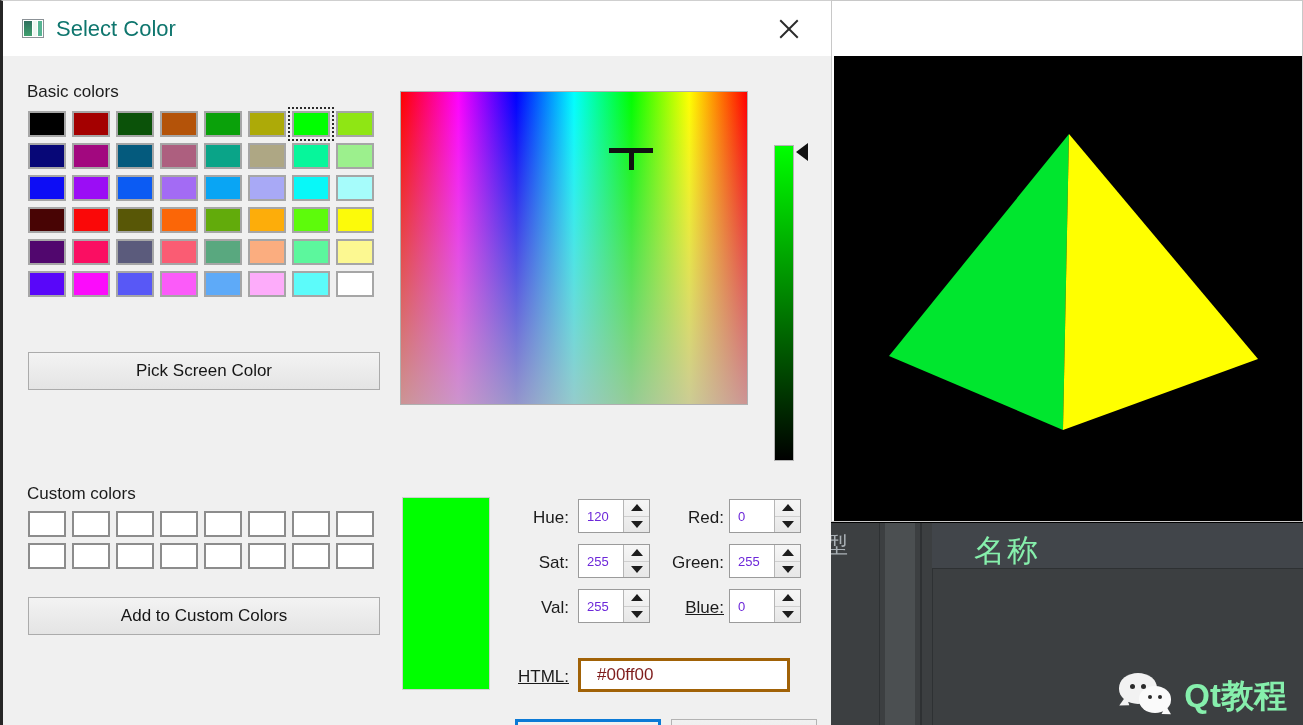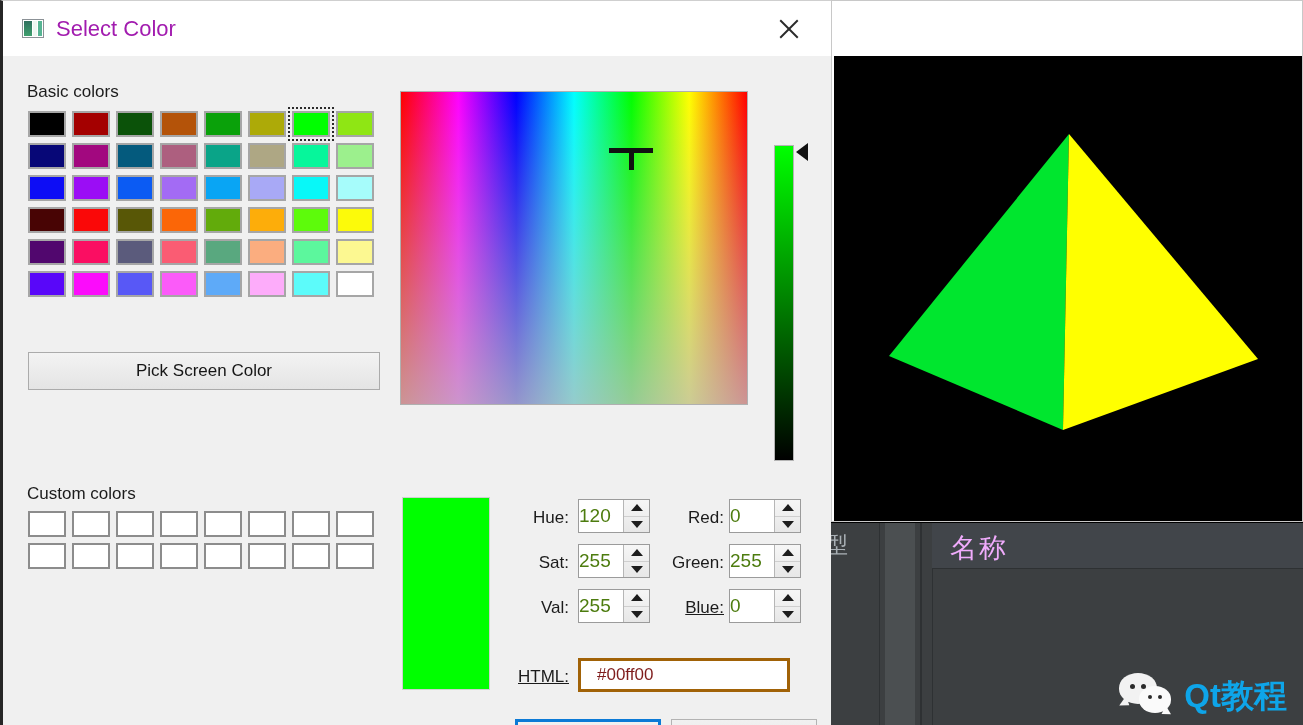--- a/index.html
+++ b/index.html
@@ -14,34 +14,34 @@
   
   #ide-bg { position: absolute; left: 0; top: 0; width: 1303px; height: 725px; background: #3c3f41; }
   #ide-topblack { position: absolute; left: 0; top: 0; width: 1303px; height: 523px; background: #000; }
   #ide-col-left { position: absolute; left: 828px; top: 523px; width: 52px; height: 202px; background: #3c3f41; border-right: 1px solid #2e3133; }
   #ide-char-partial { position: absolute; left: 826px; top: 530px; width: 22px; height: 30px;
      color: #a9b0b5; font-size: 22px; overflow: hidden; white-space: nowrap; }
   #ide-scrollbar { position: absolute; left: 885px; top: 523px; width: 30px; height: 202px; background: #4b4f51; }
   #ide-sep1 { position: absolute; left: 920px; top: 523px; width: 2px; height: 202px; background: #2e3133; }
   #ide-col-main { position: absolute; left: 932px; top: 523px; right: 0; height: 202px; background: #3c3f41; border-left: 1px solid #2e3133; }
   #ide-header-row { position: absolute; left: 932px; top: 523px; right: 0; height: 46px; background: #41454a; border-bottom: 1px solid #2e3133; }
-  #ide-header-label { position: absolute; left: 950px; top: 530px; color: #f0abfc; font-size: 27px; letter-spacing: 2px; }
+  #ide-header-label { position: absolute; left: 974px; top: 530px; color: #86efac; font-size: 31px; letter-spacing: 2px; }
 
   
   #watermark { position: absolute; right: 16px; bottom: 8px; text-align: right; }
   #wm-row { display: flex; align-items: center; justify-content: flex-end; gap: 9px; }
   #wm-logo { width: 56px; height: 44px; position: relative; }
   #wm-logo .bub-a { position: absolute; left: 0; top: 0; width: 38px; height: 31px; background: #f2f2f2; border-radius: 50%/48%; }
   #wm-logo .bub-b { position: absolute; left: 20px; top: 13px; width: 32px; height: 27px; background: #fafafa; border-radius: 50%/48%; }
   #wm-logo .tail-a { position: absolute; left: 3px; top: 24px; width: 0; height: 0;
      border-left: 8px solid #f2f2f2; border-top: 6px solid transparent; border-bottom: 6px solid transparent; transform: rotate(35deg); }
   #wm-logo .tail-b { position: absolute; left: 42px; top: 34px; width: 0; height: 0;
      border-right: 8px solid #fafafa; border-top: 5px solid transparent; border-bottom: 5px solid transparent; transform: rotate(-30deg); }
   #wm-logo .eye { position: absolute; width: 5px; height: 5px; background: #2b2b2b; border-radius: 50%; }
-  #wm-text { color: #0ea5e9; font-size: 33px; font-weight: bold; line-height: 1; }
+  #wm-text { color: #86efac; font-size: 33px; font-weight: bold; line-height: 1; }
   #wm-credit { color: #e8e8e8; font-size: 19px; margin-top: 4px; }
 
   
   #qt3d-win { position: absolute; left: 831px; top: 0; width: 472px; height: 522px;
      background: #ffffff; border: 1px solid #c8c8c8; }
   #qt3d-title { position: relative; height: 55px; background: #ffffff; display: flex; align-items: center; }
   #qt3d-icon { width: 22px; height: 19px; margin-left: 21px; border: 1px solid #9aa0a6; background: #ffffff; position: relative; }
   #qt3d-icon .ic-a { position: absolute; left: 1px; top: 1px; width: 8px; height: 15px; background: linear-gradient(#2f6f5e,#3fa06e); }
   #qt3d-icon .ic-b { position: absolute; left: 10px; top: 1px; width: 4px; height: 15px; background: #e9f4ee; }
   #qt3d-icon .ic-c { position: absolute; left: 15px; top: 1px; width: 4px; height: 15px; background: #4fae8c; }
@@ -53,21 +53,21 @@
   #qt3d-canvas { position: absolute; left: 2px; top: 55px; width: 468px; height: 465px; background: #000000; overflow: hidden; }
 
   
   #dlg { position: absolute; left: 0; top: 0; width: 831px; height: 725px;
      background: #f0f0f0; border-left: 3px solid #262626; border-top: 1px solid #cfcfcf; }
   #dlg-title { height: 55px; background: #ffffff; display: flex; align-items: center; position: relative; }
   #dlg-icon { width: 22px; height: 19px; margin-left: 19px; border: 1px solid #8b9196; background: #fff; position: relative; }
   #dlg-icon .ic-a { position: absolute; left: 1px; top: 1px; width: 8px; height: 15px; background: linear-gradient(#2f6f5e,#3fa06e); }
   #dlg-icon .ic-b { position: absolute; left: 10px; top: 1px; width: 4px; height: 15px; background: #eef6f1; }
   #dlg-icon .ic-c { position: absolute; left: 15px; top: 1px; width: 4px; height: 15px; background: #57b493; }
-  #dlg-titletext { margin-left: 12px; font-size: 22px; color: #a21caf; }
+  #dlg-titletext { margin-left: 12px; font-size: 22px; color: #0f766e; }
   #dlg-close { position: absolute; right: 14px; top: 0; height: 55px; width: 56px; display: flex; align-items: center; justify-content: center; }
   #dlg-body { position: absolute; left: 3px; top: 55px; right: 0; bottom: 0; background: #f0f0f0; }
 
   .section-label { position: absolute; font-size: 17px; color: #1b1b1b; }
   #basic-label { left: 21px; top: 26px; }
   #custom-label { left: 21px; top: 428px; }
 
   #basic-grid { position: absolute; left: 22px; top: 55px; width: 352px; }
   .sw-row { display: flex; gap: 6px; margin-bottom: 6px; }
   .swatch { width: 38px; height: 26px; border: 2px solid #a6a6a6; position: relative; }
@@ -92,21 +92,21 @@
 
   #val-slider { position: absolute; left: 768px; top: 89px; width: 20px; height: 316px;
      border: 1px solid #b4b4b4; background: linear-gradient(to bottom, #00ff00, #000000); }
   #val-arrow { position: absolute; left: 790px; top: 87px; width: 0; height: 0;
      border-top: 9px solid transparent; border-bottom: 9px solid transparent; border-right: 12px solid #121212; }
 
   #preview { position: absolute; left: 396px; top: 441px; width: 88px; height: 193px; border: 1px solid #cfcfcf; }
 
   .field-label { position: absolute; font-size: 17px; color: #1b1b1b; text-align: right; }
   .spin { position: absolute; height: 34px; background: #ffffff; border: 1px solid #9b9b9b; display: flex; align-items: center; }
-  .spin .val { flex: 1; padding-left: 0; font-size: 19px; color: #4d7c0f; }
+  .spin .val { flex: 1; padding-left: 8px; font-size: 13px; color: #6d28d9; }
   .spin .arrows { width: 26px; height: 100%; border-left: 1px solid #b6b6b6;
      background: linear-gradient(#f6f6f6,#e7e7e7); display: flex; flex-direction: column; }
   .spin .arrows .up, .spin .arrows .dn { flex: 1; display: flex; align-items: center; justify-content: center; }
   .spin .arrows .dn { border-top: 1px solid #cfcfcf; }
   .tri-up { width: 0; height: 0; border-left: 6px solid transparent; border-right: 6px solid transparent; border-bottom: 7px solid #1c1c1c; }
   .tri-dn { width: 0; height: 0; border-left: 6px solid transparent; border-right: 6px solid transparent; border-top: 7px solid #1c1c1c; }
 
   #html-label { position: absolute; left: 498px; top: 611px; width: 65px; text-decoration: underline; }
   #html-input { position: absolute; left: 572px; top: 602px; width: 212px; height: 34px;
      background: #ffffff; border: 3px solid #a16207; display: flex; align-items: center; padding-left: 16px; font-size: 17px; color: #7f1d1d; }
@@ -262,20 +262,21 @@
             <div class="cust" style="background: rgb(255, 255, 255);"></div>
             <div class="cust" style="background: rgb(255, 255, 255);"></div>
             <div class="cust" style="background: rgb(255, 255, 255);"></div>
             <div class="cust" style="background: rgb(255, 255, 255);"></div>
             <div class="cust" style="background: rgb(255, 255, 255);"></div>
             <div class="cust" style="background: rgb(255, 255, 255);"></div>
             <div class="cust" style="background: rgb(255, 255, 255);"></div>
           </div>
         </div>
 
+      <div class="gbtn" id="add-custom">Add to Custom Colors</div>
 
       <div id="sv-square">
         <div id="sv-hue"></div>
         <div id="sv-sat"></div>
       </div>
       <div id="sv-cursor" style="left: 625px; top: 92px;">
         <div class="h"></div>
           <div class="v"></div>
       </div>
 

